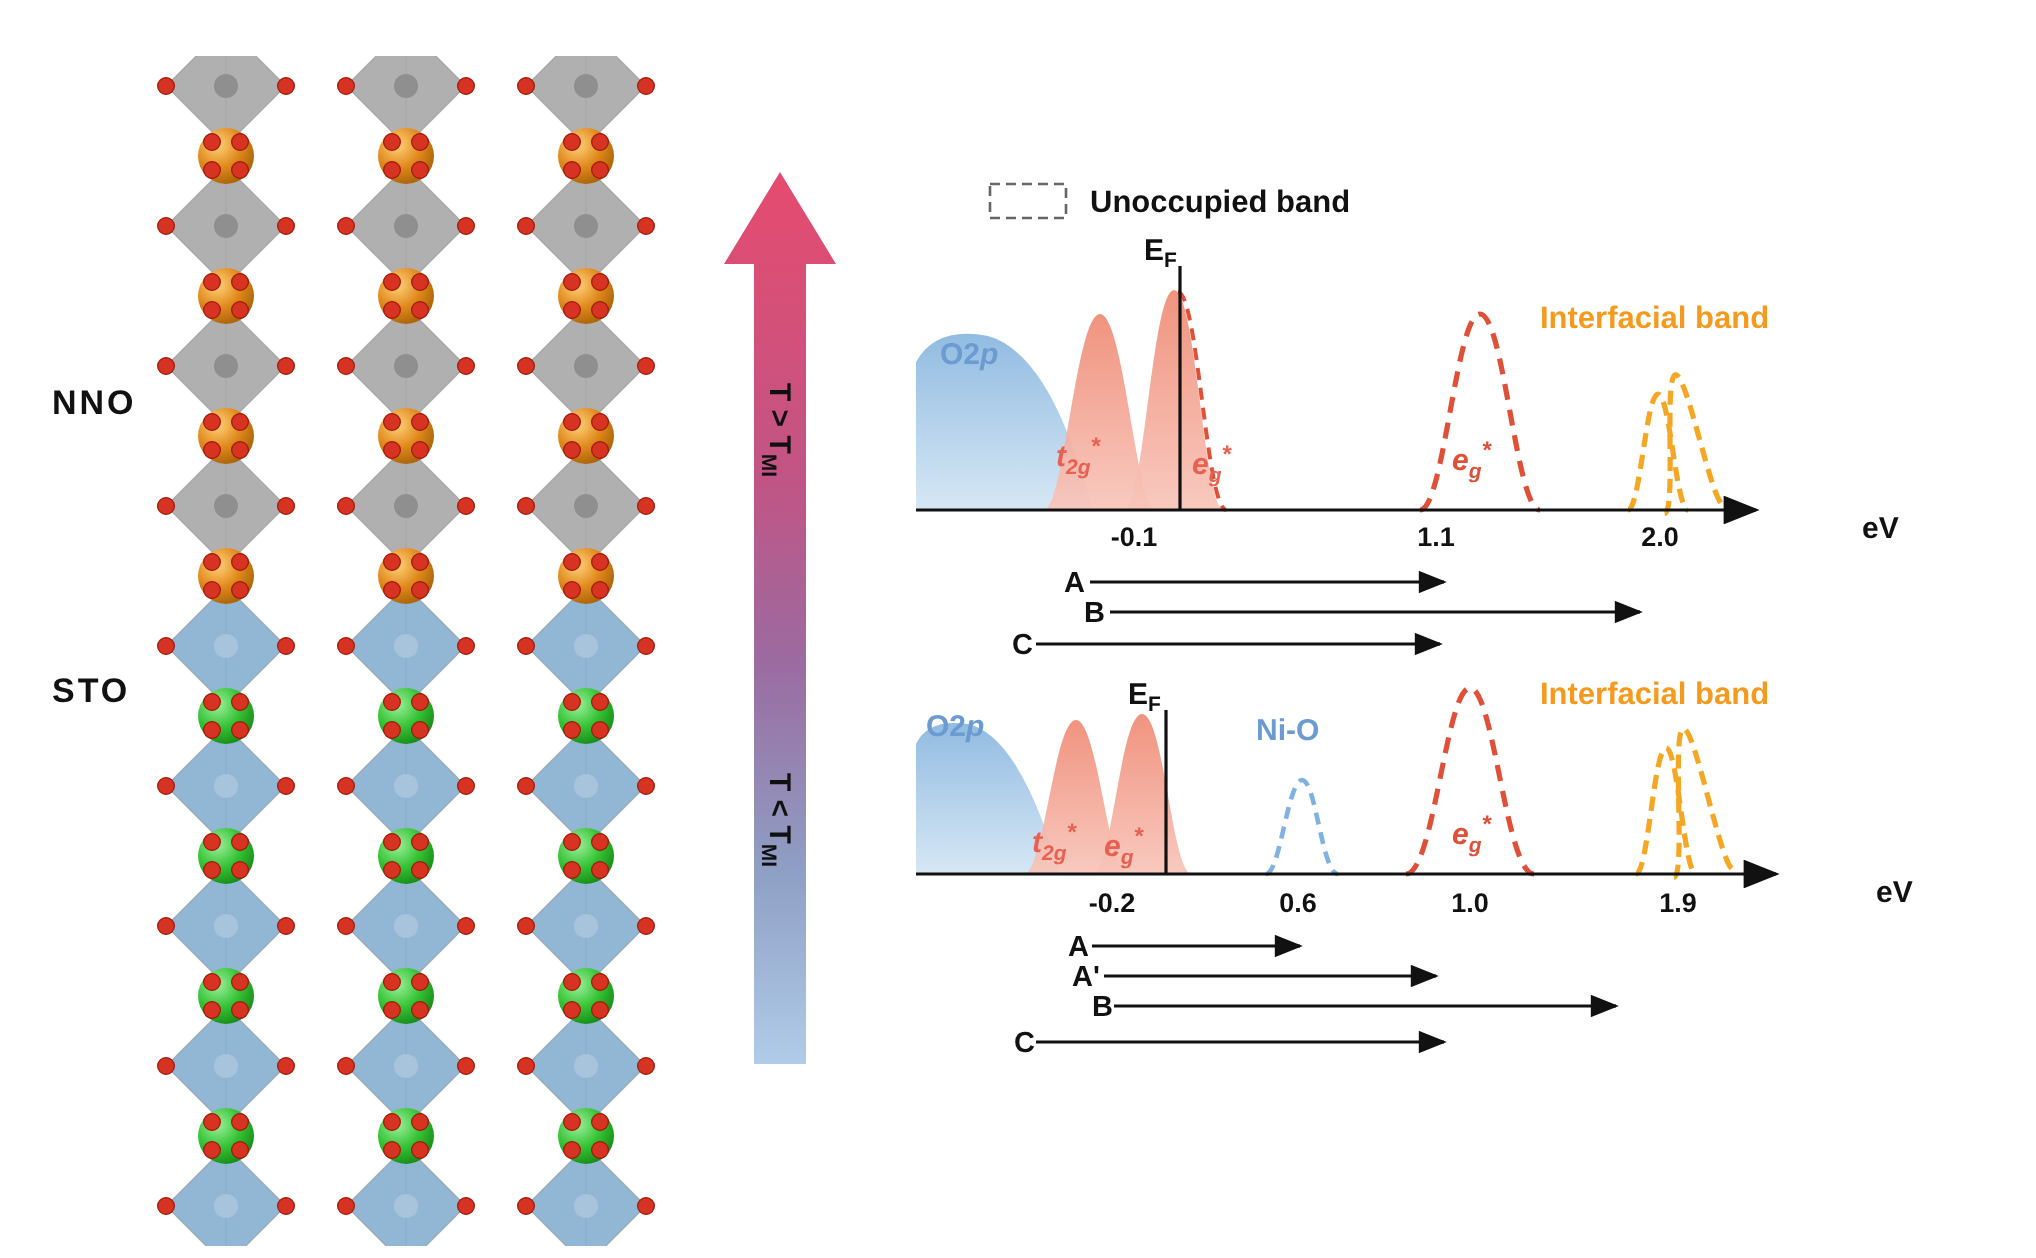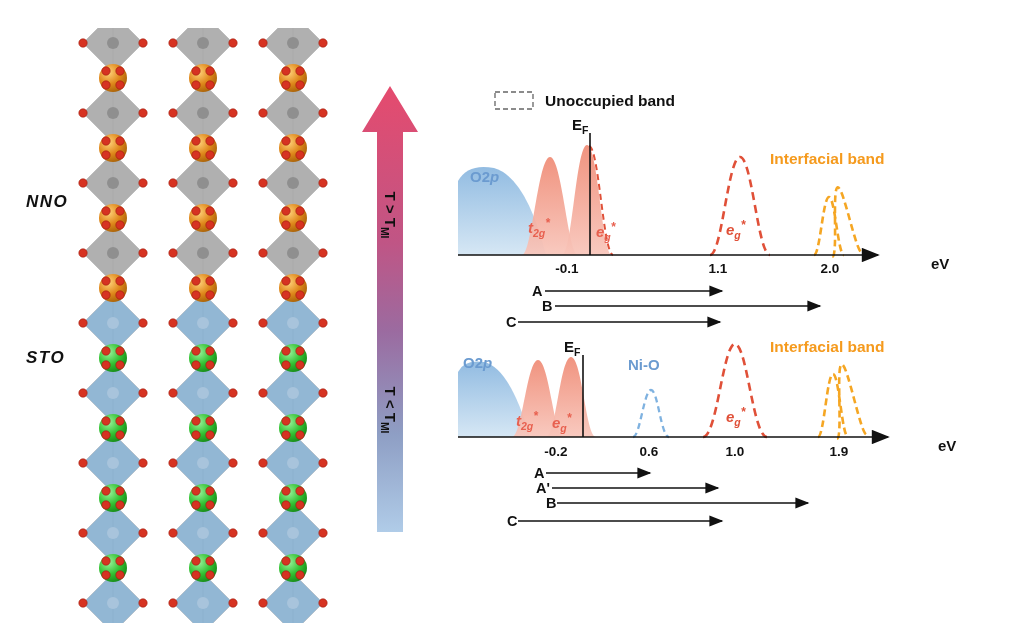--- a/index.html
+++ b/index.html
@@ -1,20 +1,20 @@
 <!DOCTYPE html>
 <html><head>
 <meta charset="utf-8">
 <style>
   * { margin:0; padding:0; box-sizing:border-box; }
   html,body { background:#ffffff; font-family:"Liberation Sans", sans-serif; }
   .canvas { position:relative; width:1018px; height:629px; background:#ffffff; overflow:hidden; }
   .mat-label { position:absolute; font-size:17px; font-weight:bold; color:#111; letter-spacing:1.5px; }
-  #nno-label { left:26px; top:192px;font-style:italic; }
-  #sto-label { left:26px; top:348px;font-style:italic; }
+  #nno-label { left:26px; top:192px; }
+  #sto-label { left:26px; top:336px; }
   svg { position:absolute; }
   svg text { font-family:"Liberation Sans", sans-serif; fill:#111; }
   .lbl  { font-size:15px; font-weight:bold; }
   .big  { font-size:15.5px; font-weight:bold; }
   .it   { font-style:italic; }
   .sub  { font-size:10.5px; }
   .sup  { font-size:12px; }
   .tick { font-size:13.5px; font-weight:bold; text-anchor:middle; fill:#111; }
   .trans{ font-size:14.5px; font-weight:bold; fill:#111; }
   .pinkT  { fill:#e8604f; }

